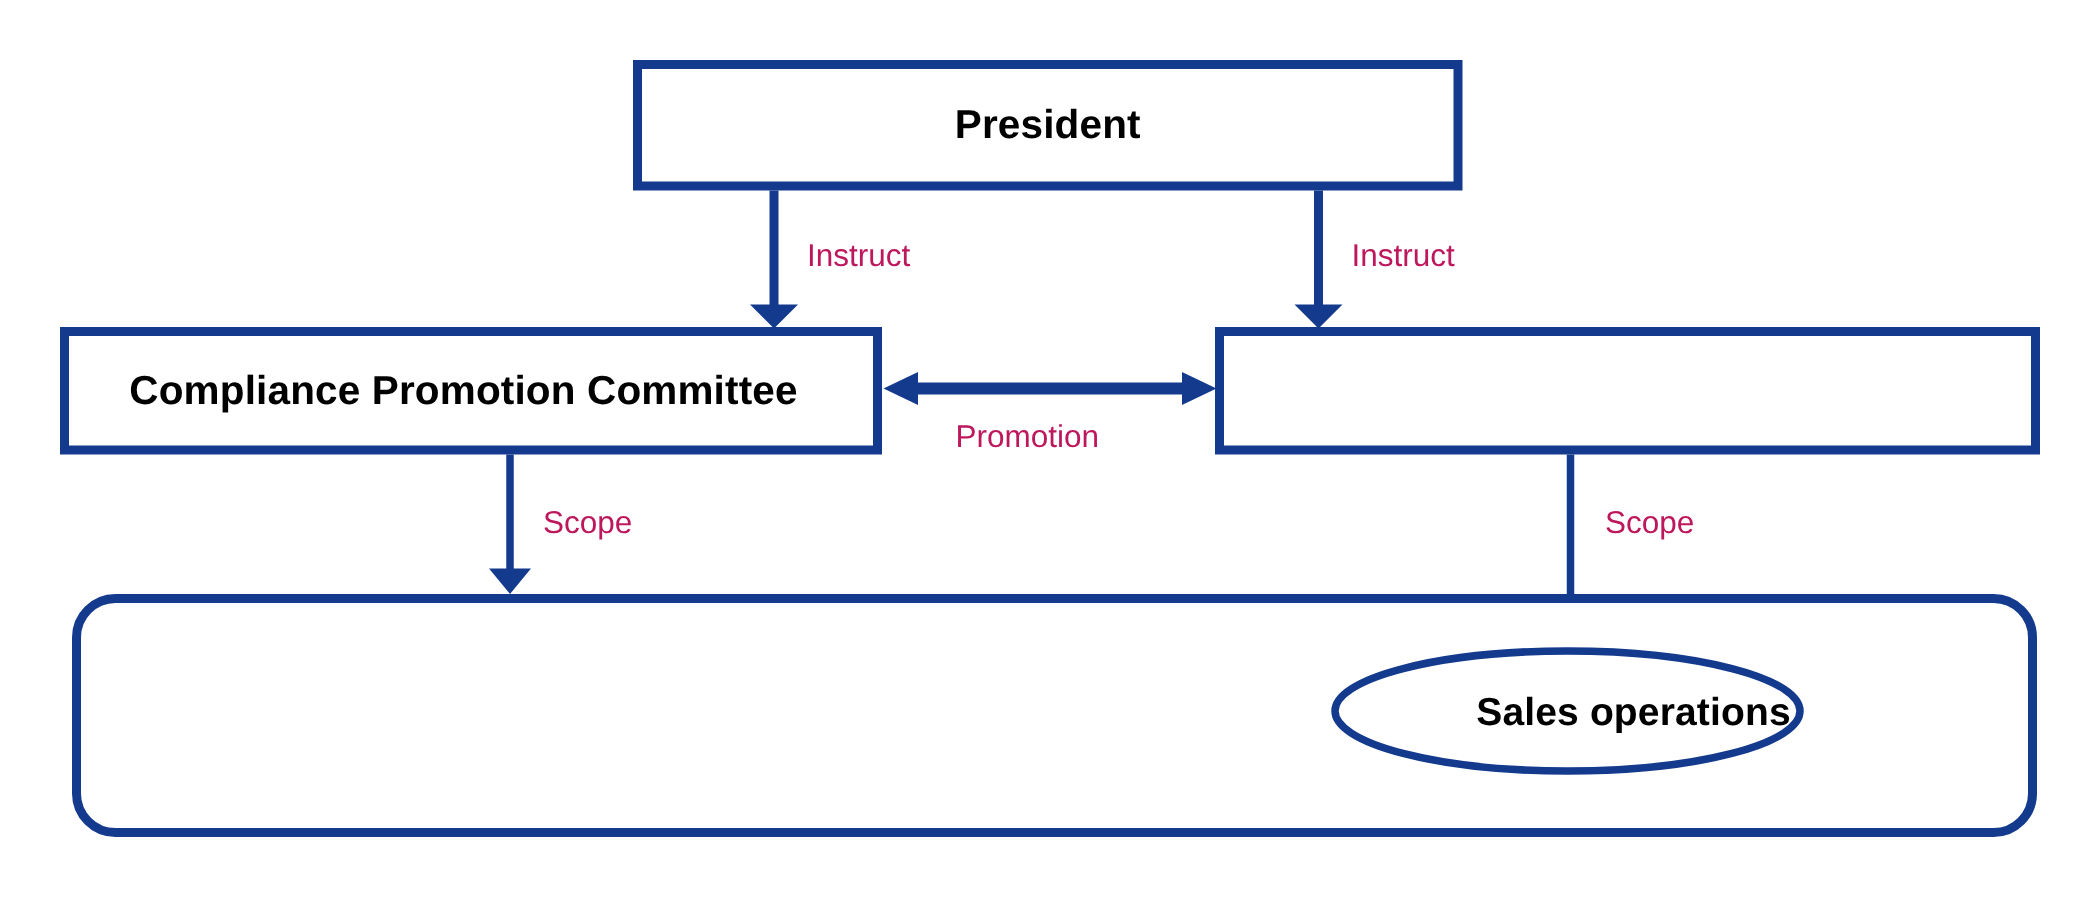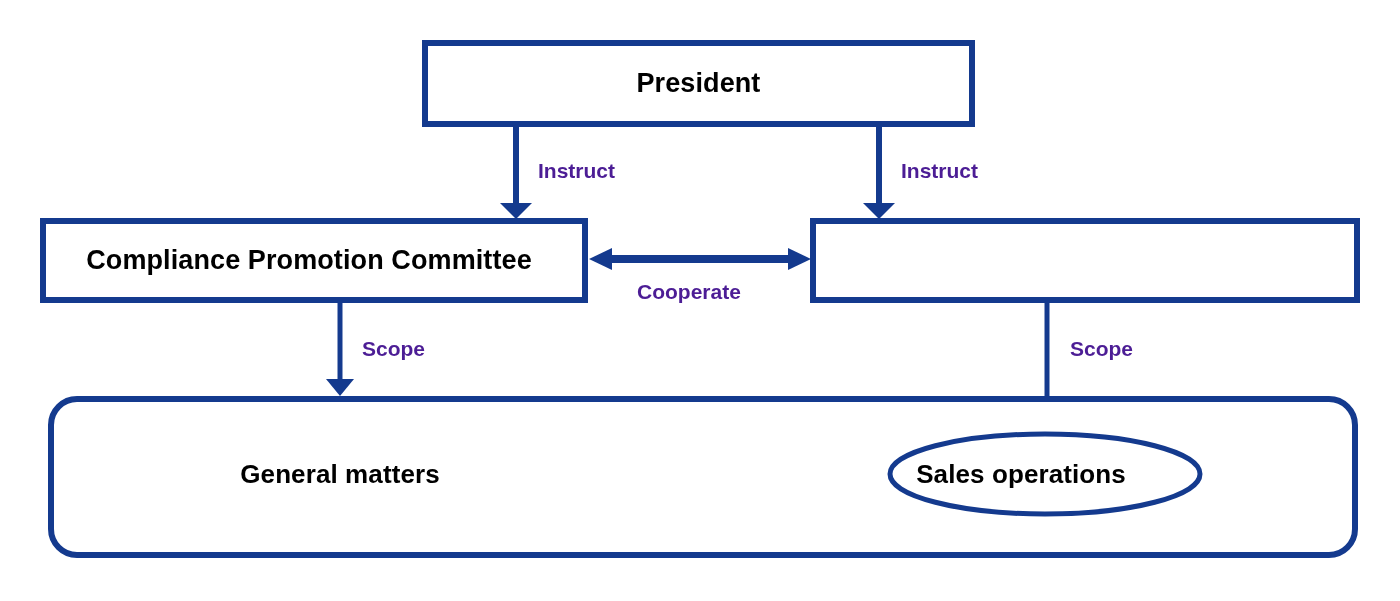--- a/index.html
+++ b/index.html
@@ -34,22 +34,22 @@
     justify-content: center;
     text-align: center;
     color: #000000;
     font-weight: 700;
     letter-spacing: 0.1px;
     white-space: nowrap;
     pointer-events: none;
   }
   .edge-label {
     position: absolute;
-    color: #4c1d95;
-    font-weight: 700;
+    color: #be185d;
+    font-weight: 400;
     white-space: nowrap;
     pointer-events: none;
     text-align: center;
   }
   .box-title   { font-size: 27px; }
   .group-item  { font-size: 26px; }
   .edge-text   { font-size: 21px; }
 </style>
 </head>
 <body>
@@ -98,27 +98,26 @@
     <rect x="51" y="399" width="1304" height="156" rx="26" ry="26" fill="#FFFFFF" stroke="#143A8E" stroke-width="6"></rect>
 
     <ellipse cx="1045" cy="474" rx="155" ry="40" fill="#FFFFFF" stroke="#143A8E" stroke-width="5"></ellipse>
   </svg>
 
   <div class="node-label box-title" style="left:425px; top:43px; width:547px; height:81px;">President</div>
 
   <div class="node-label box-title" style="left:38px; top:221px; width:542px; height:79px;">Compliance Promotion Committee</div>
 
 
-  <div class="node-label group-item" style="left:200px; top:457px; width:280px; height:34px;">General matters</div>
 
-  <div class="node-label group-item" style="left:864px; top:457px; width:314px; height:34px;">Sales operations</div>
+  <div class="node-label group-item" style="left:932px; top:457px; width:314px; height:34px;">Sales operations</div>
 
   <div class="edge-label edge-text" style="left:538px; top:159px;">Instruct</div>
 
   <div class="edge-label edge-text" style="left:901px; top:159px;">Instruct</div>
 
-  <div class="edge-label edge-text" style="left:637px; top:280px;">Cooperate</div>
+  <div class="edge-label edge-text" style="left:637px; top:280px;">Promotion</div>
 
   <div class="edge-label edge-text" style="left:362px; top:337px;">Scope</div>
 
   <div class="edge-label edge-text" style="left:1070px; top:337px;">Scope</div>
 
 </div>
 
 </body></html>

